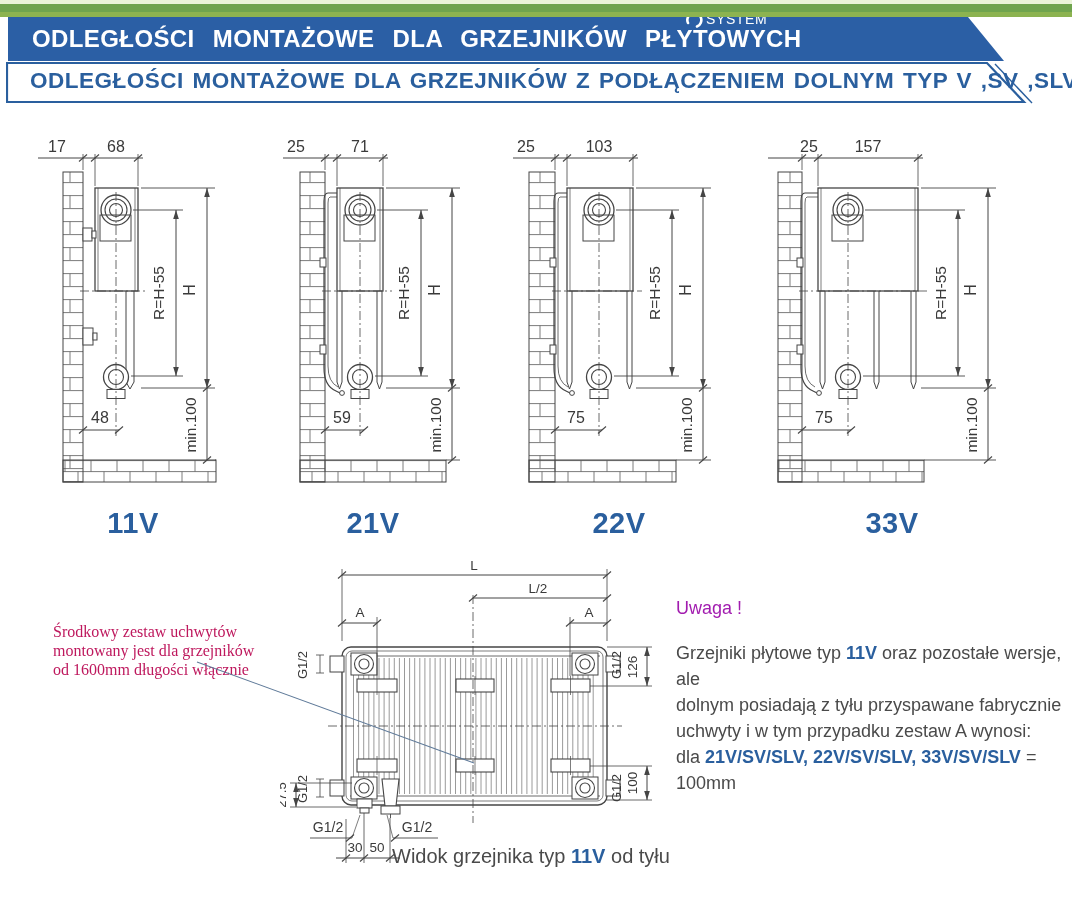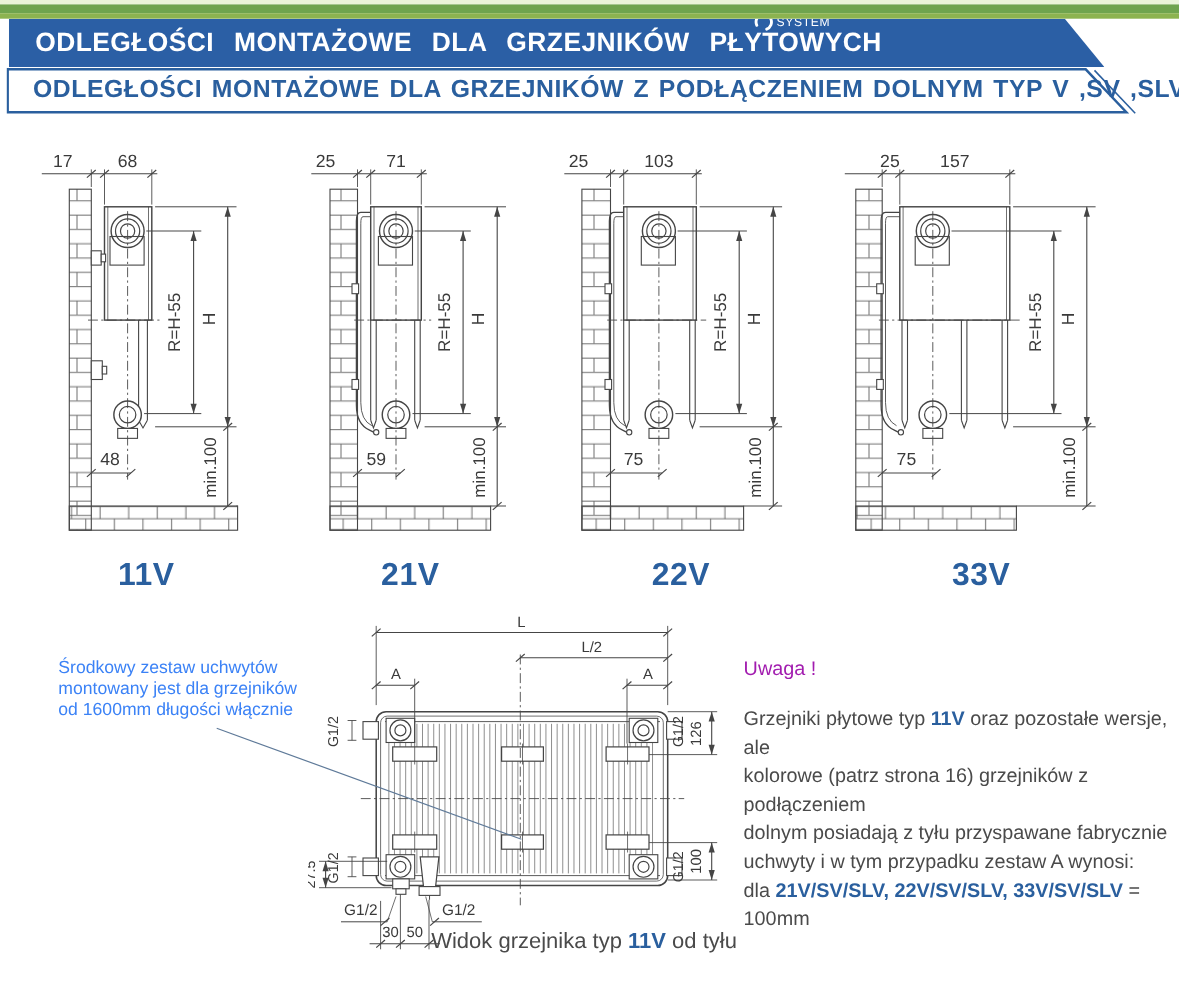--- a/index.html
+++ b/index.html
@@ -9,29 +9,29 @@
   .strip-pale{top:0;height:4px;background:var(--green-pale,#eaf4d8);}
   .strip-g1{top:4px;height:8px;background:var(--green-dark,#6fa44e);}
   .strip-g2{top:12px;height:5px;background:var(--green-light,#8cb350);}
   .banner1{position:absolute;left:8px;top:17px;width:1002px;height:44px;background:var(--banner-blue,#2b5fa5);
            clip-path:polygon(0 0,960px 0,996px 44px,0 44px);}
   .banner1-title{position:absolute;left:24px;top:0;line-height:44px;color:#fff;font-size:24px;font-weight:700;
            letter-spacing:.4px;word-spacing:11px;white-space:nowrap;}
   .logo{position:absolute;left:684px;top:0;height:44px;display:flex;align-items:baseline;color:#fff;}
   .logo b{font-size:22px;font-weight:800;letter-spacing:.6px;line-height:44px;}
   .logo .swoosh{position:relative;top:-7px;left:-7px;width:20px;height:20px;}
-  .logo i{font-style:normal;font-size:11px;letter-spacing:.6px;margin-left:-6px;position:relative;top:-13px;}
+  .logo i{font-style:normal;font-size:14px;letter-spacing:.6px;margin-left:-6px;position:relative;top:-13px;}
   .banner2-shape{position:absolute;left:6px;top:61px;}
   .banner2-text{position:absolute;left:30px;top:61px;height:40px;line-height:40px;color:var(--accent-blue,#2a5f9e);
            font-size:22.5px;font-weight:700;letter-spacing:.5px;word-spacing:2px;white-space:nowrap;}
   svg{font-family:"Liberation Sans",sans-serif;}
   .diag{position:absolute;top:130px;}
   .tlabel{position:absolute;top:507px;transform:translateX(-50%);color:var(--accent-blue,#2a5f9e);
           font-size:29px;font-weight:600;letter-spacing:.5px;}
-  .note{position:absolute;left:53px;top:599px;font-size:16px;line-height:18.8px;color:#3b82f6;}
+  .note{position:absolute;left:53px;top:623px;font-size:16px;line-height:18.8px;color:#be185d;font-family:Liberation Serif, serif;}
   .rear{position:absolute;left:280px;top:555px;}
   .overlay{position:absolute;left:0;top:0;pointer-events:none;}
   .caption{position:absolute;left:392px;top:845px;font-size:20px;color:#4a4a4a;white-space:nowrap;}
   .notice-title{position:absolute;left:676px;top:598px;font-size:18px;color:#a21caf;}
   .notice-body{position:absolute;left:676px;top:640px;width:392px;font-size:18px;line-height:26px;color:#4a4a4a;}
   .blue{color:var(--accent-blue,#2a5f9e);font-weight:700;}
 </style>
 </head>
 <body>
 
@@ -474,19 +474,18 @@
 
   <svg class="overlay" width="1072" height="898">
     <line x1="197" y1="662" x2="474" y2="763" stroke="#5f7a99" stroke-width="1.1"></line>
   </svg>
 
   <div class="caption"><span>Widok grzejnika typ </span><span class="blue">11V</span><span> od tyłu</span></div>
 
   <div class="notice-title">Uwaga !</div>
   <div class="notice-body">
       <div><span>Grzejniki płytowe typ </span><span class="blue">11V</span><span> oraz pozostałe wersje, ale</span></div>
-      <div><span>kolorowe (patrz strona 16) grzejników z podłączeniem</span></div>
       <div><span>dolnym posiadają z tyłu przyspawane fabrycznie</span></div>
       <div><span>uchwyty i w tym przypadku zestaw A wynosi:</span></div>
       <div><span>dla </span><span class="blue">21V/SV/SLV, 22V/SV/SLV, 33V/SV/SLV</span><span> = 100mm</span></div>
     </div>
 
 </div>
 
 </body></html>

